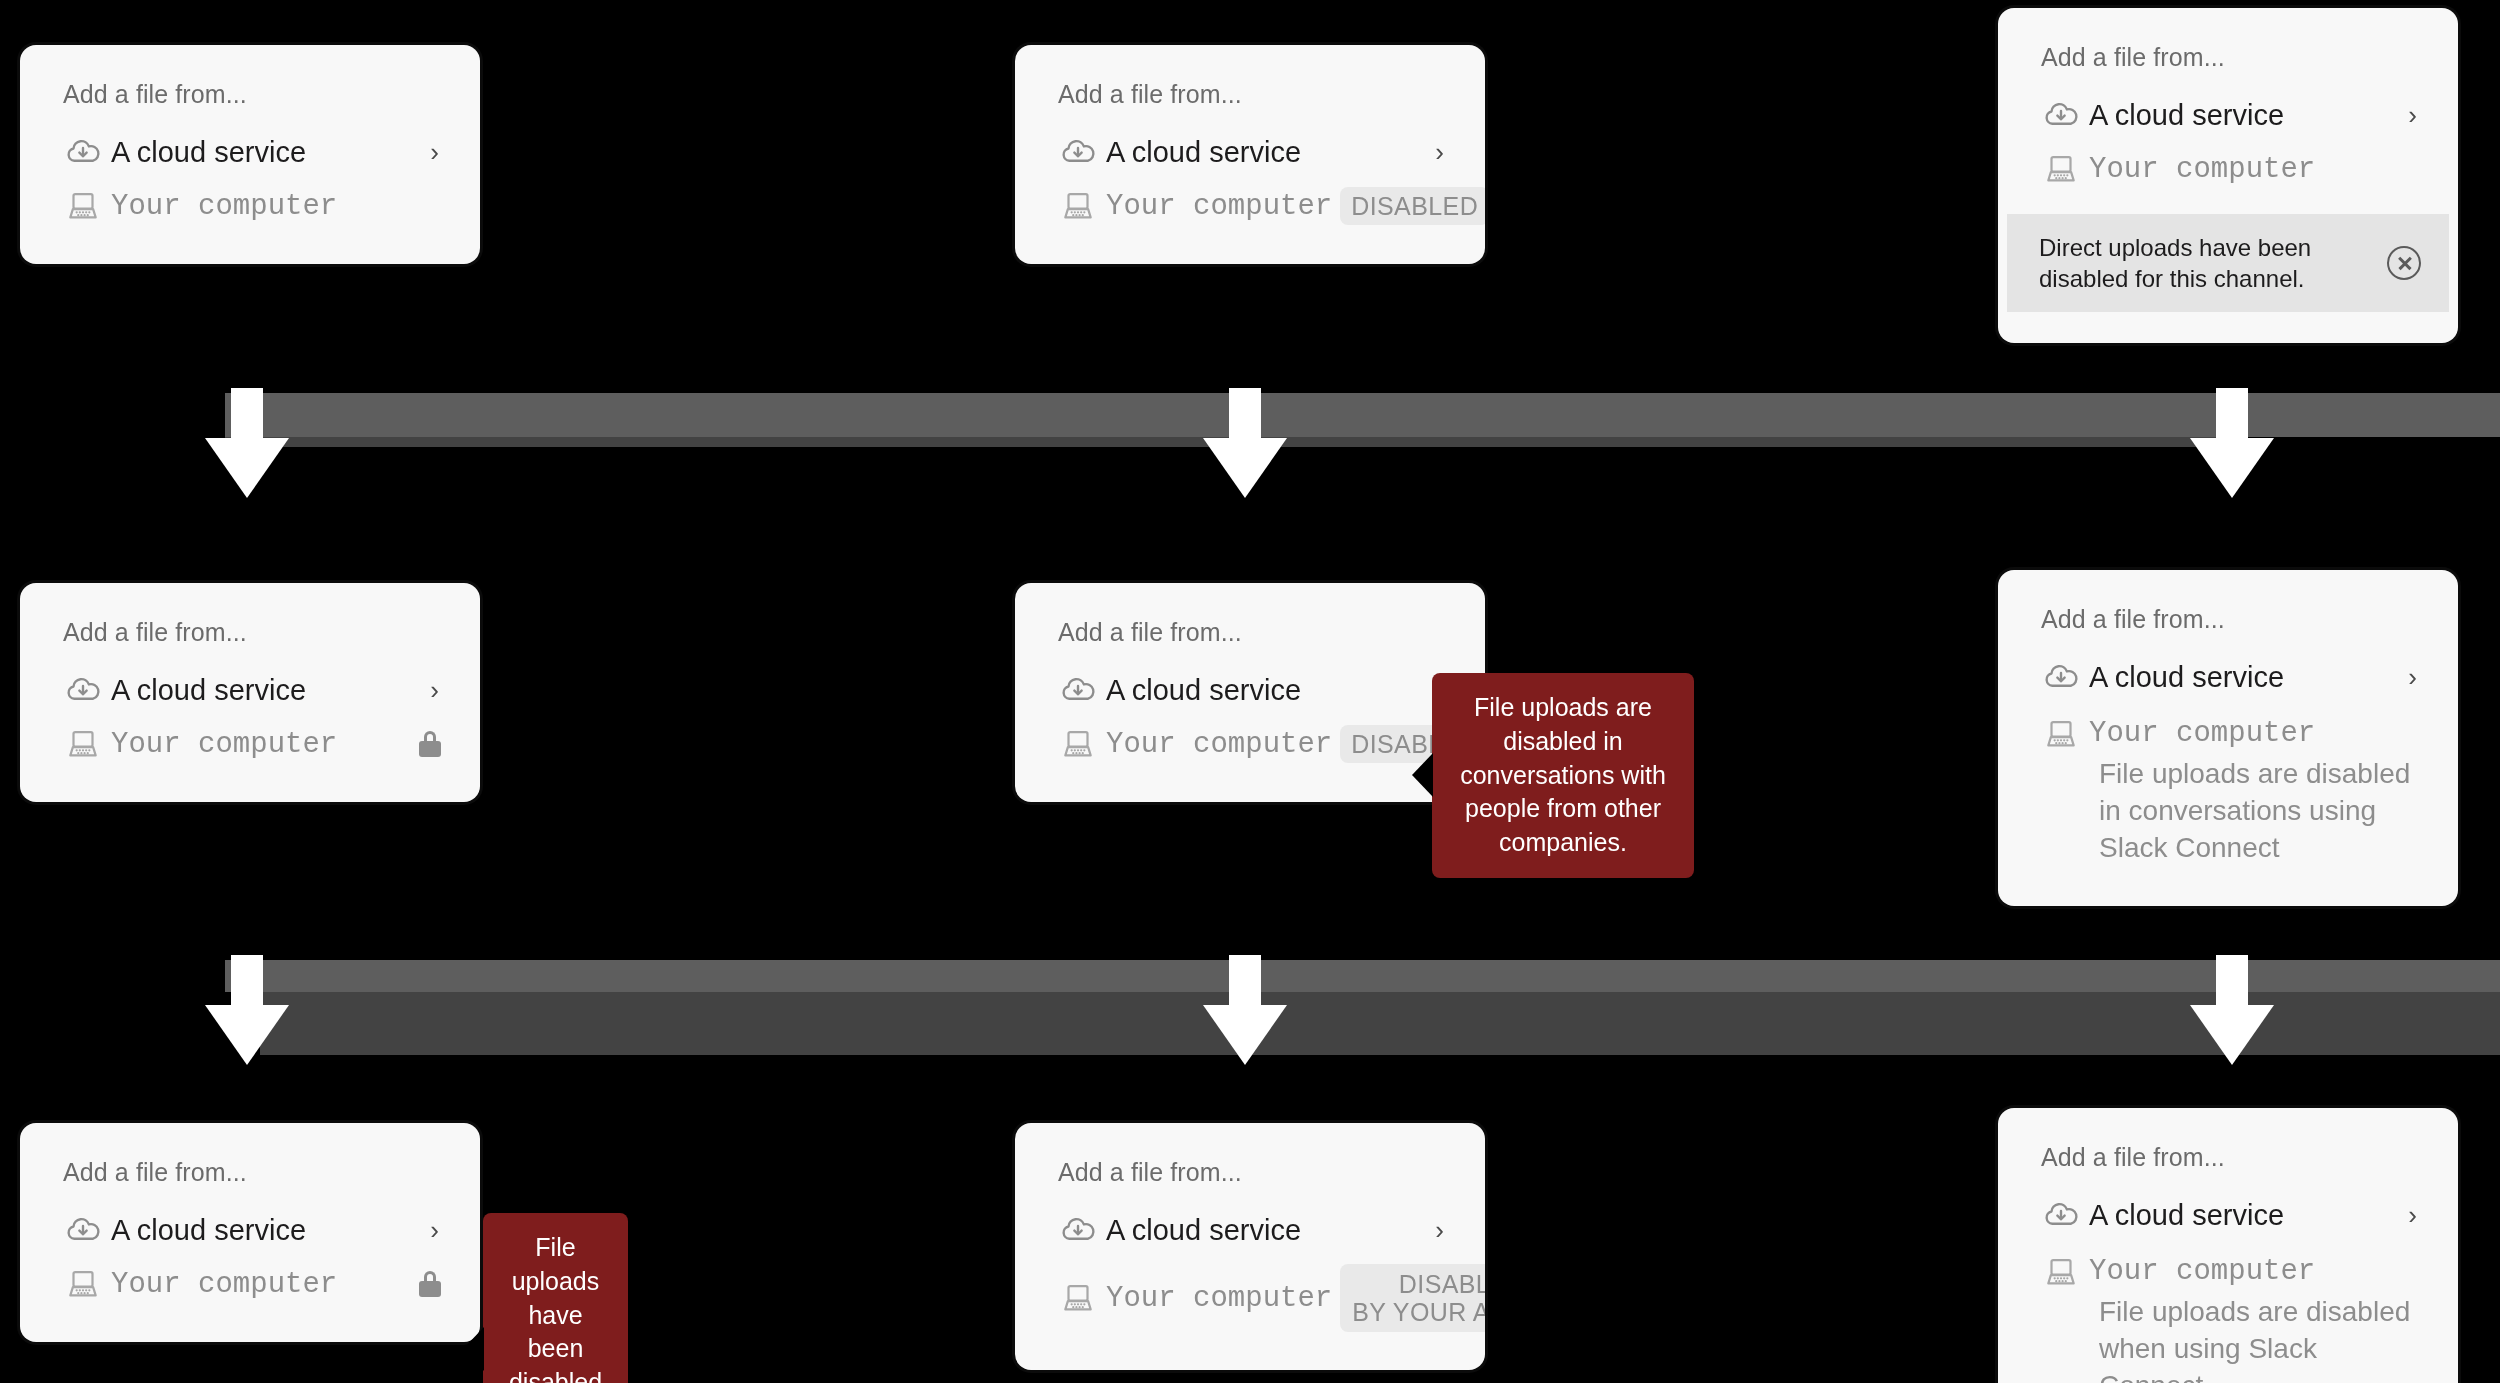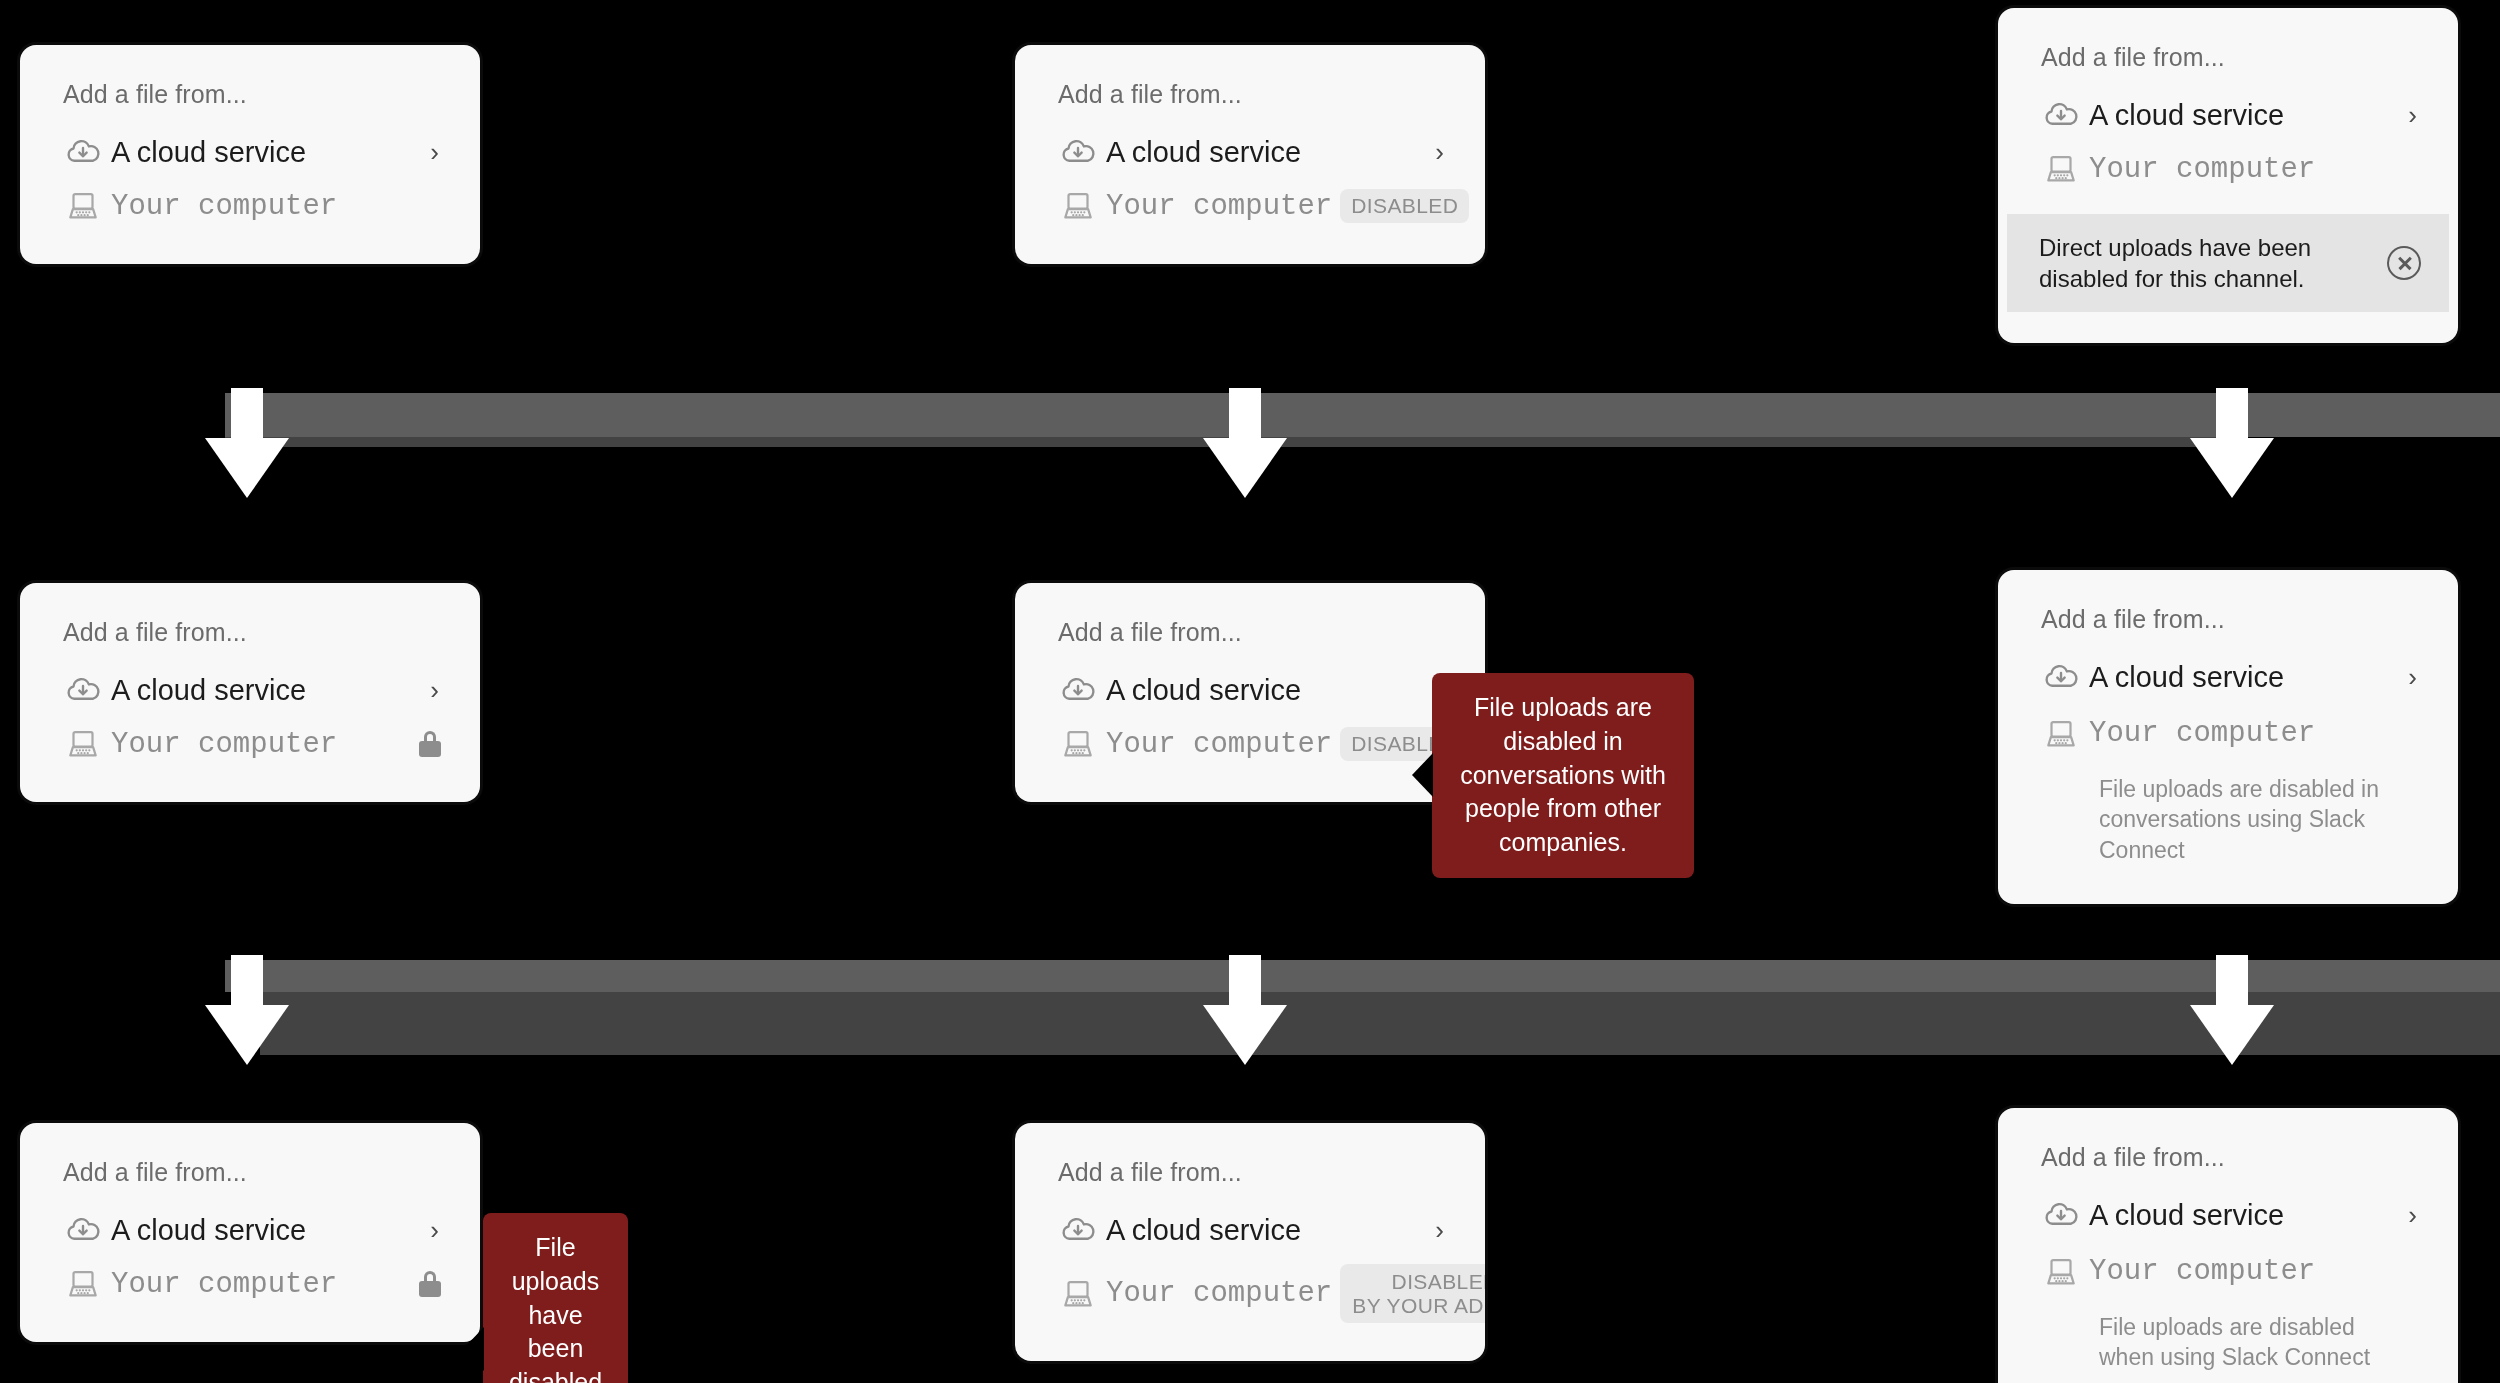--- a/index.html
+++ b/index.html
@@ -46,37 +46,37 @@
     padding: 7px 30px 7px 34px; min-height: 52px;
   }
   .row .ico { width: 40px; height: 40px; flex:0 0 40px; display:flex; align-items:center; justify-content:center; }
   .row .lbl { font-size: 29px; color:#1d1c1d; white-space: nowrap; }
   .row.is-dim .lbl { color:#8d8d8d;font-family:Liberation Mono, monospace; }
   .row .spacer { flex:1 1 auto; }
   .chev { font-size: 26px; color:#4a4a4a; line-height:1; padding-right:2px; }
 
   .badge {
     background:#e9e9e9; color:#8d8d8d; border-radius: 8px;
-    font-size: 21px; letter-spacing:.4px; padding: 5px 11px; white-space: nowrap;
+    font-size: 25px; letter-spacing:.4px; padding: 5px 11px; white-space: nowrap;
     line-height: 1.12; text-align:center;
   }
   .badge.two-line { padding: 6px 12px; }
   .badge .b1, .badge .b2 { display:block; }
 
   .lock { width: 22px; height: 26px; position: relative; }
   .lock .shackle {
     position:absolute; left:5px; top:0; width:12px; height:12px;
     border: 3px solid #8d8d8d; border-bottom: none;
     border-radius: 7px 7px 0 0;
   }
   .lock .body { position:absolute; left:0; top:10px; width:22px; height:16px; background:#8d8d8d; border-radius:3px; }
 
   .subtext {
-    font-size: 23px; color:#8d8d8d; line-height:1.32;
-    padding: 0 34px 0 92px; margin-top: 18px; max-width: 470px;
+    font-size: 28px; color:#8d8d8d; line-height:1.32;
+    padding: 0 34px 0 92px; margin-top: 0; max-width: 470px;
   }
 
   
   .alert {
     background:#e4e4e4; display:flex; align-items:center; 
     padding: 18px 28px 18px 32px; margin-top: 14px;
   }
   .alert .msg { font-size: 24px; color:#1d1c1d; line-height:1.3; flex:1 1 auto; }
   .alert-after { height: 22px; background:#f8f8f8; }
   .xcirc { width: 34px; height: 34px; border:2.5px solid #5a5a5a; border-radius:50%; position:relative; flex:0 0 34px; }

